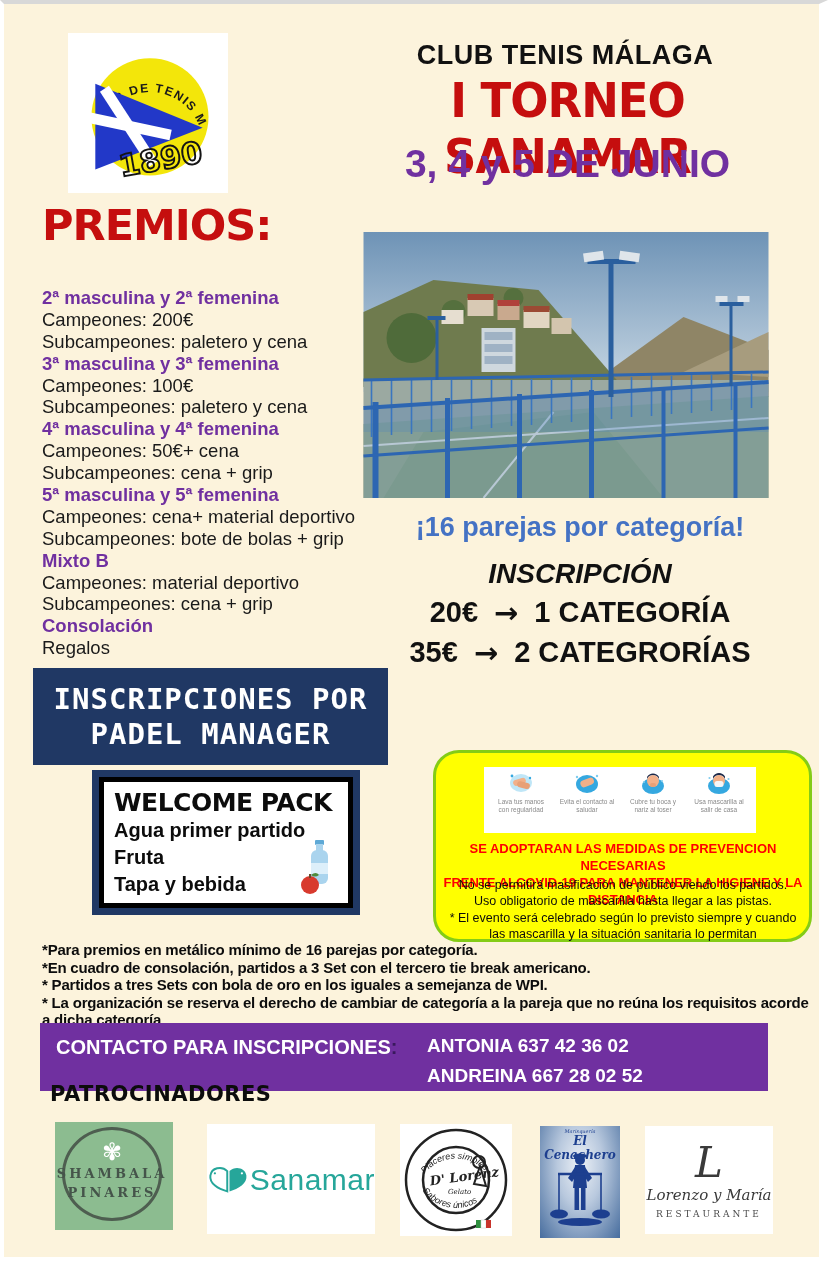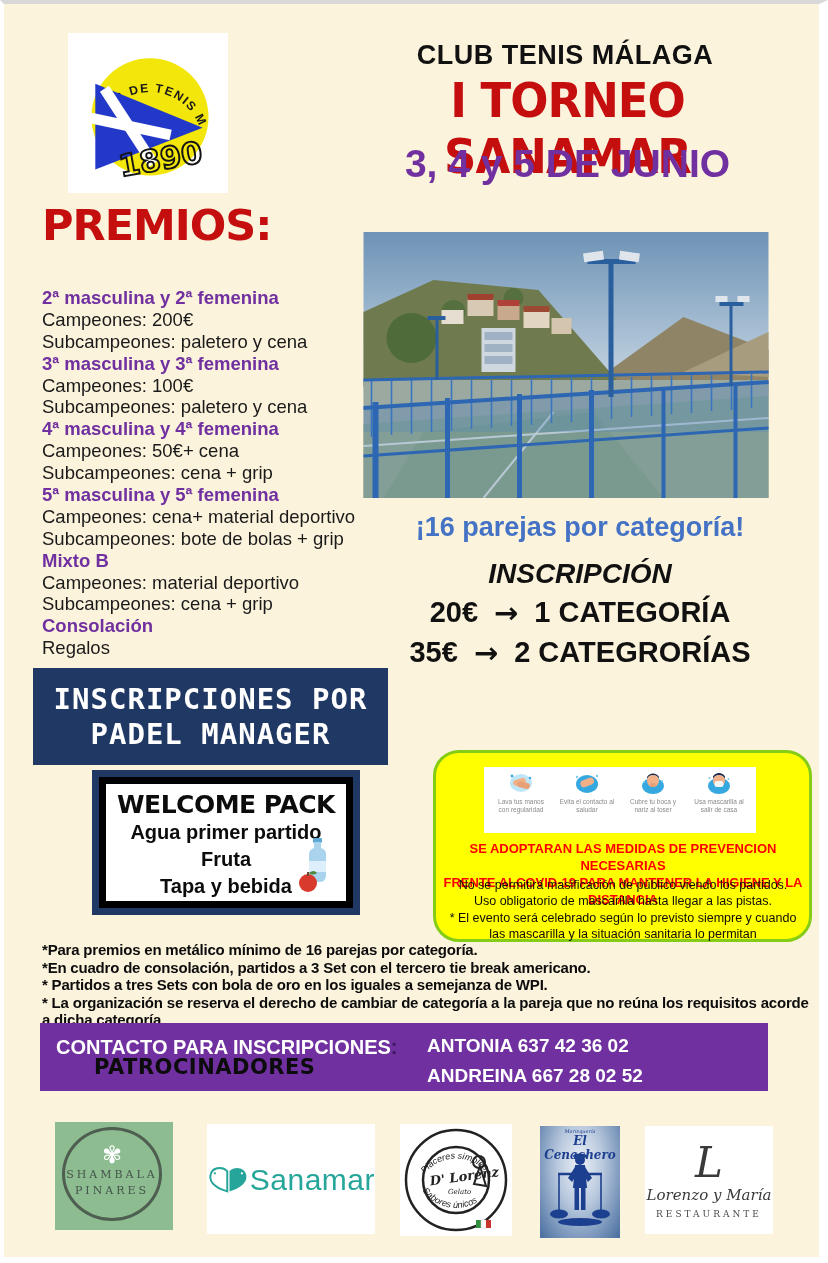--- a/index.html
+++ b/index.html
@@ -40,21 +40,21 @@
   .insc-row .arrow{font-family:"DejaVu Sans",sans-serif;font-weight:bold;}
   .insc-row1{top:596px;} .insc-row2{top:636px;}
   
   .pm-box{left:33px;top:668px;width:355px;height:97px;background:#203864;
     display:flex;flex-direction:column;align-items:center;justify-content:center;
     color:#fff;font-family:"DejaVu Sans Mono","Liberation Mono",monospace;
     font-size:29px;font-weight:bold;letter-spacing:1px;line-height:1.2;}
   
   .wp-outer{left:92px;top:770px;width:268px;height:145px;background:#203864;}
   .wp-inner{position:absolute;left:7px;top:7px;right:7px;bottom:7px;background:#fff;
-    border:7px solid #000000;box-sizing:border-box;padding:6px 10px;text-align:center;}
+    border:5px solid #000000;box-sizing:border-box;padding:6px 10px;}
   .wp-title{font-size:25px;font-weight:bold;color:#0c0c0c;
     font-family:"DejaVu Sans",sans-serif;letter-spacing:-.5px;}
   .wp-item{font-size:20px;font-weight:bold;color:#0c0c0c;line-height:1.35;}
   .wp-icon{position:absolute;right:10px;bottom:8px;width:40px;height:56px;}
   
   .covid-box{left:433px;top:722px;width:379px;height:192px;background:#FFFF00;
     border:3px solid #84cc16;border-radius:26px;box-sizing:border-box;margin-top:28px;}
   .covid-strip{position:absolute;left:48px;top:14px;width:272px;height:66px;
     background:#fff;display:flex;justify-content:space-around;padding:3px 4px;box-sizing:border-box;}
   .covid-cell{width:58px;display:flex;flex-direction:column;align-items:center;}
@@ -67,29 +67,29 @@
   
   .footnotes{left:42px;top:941px;width:770px;font-size:15px;font-weight:bold;
     color:#0c0c0c;line-height:17.5px;letter-spacing:-.2px;}
   
   .contact-bar{left:40px;top:1023px;width:728px;height:68px;background:#7030A0;}
   .contact-label{position:absolute;left:16px;top:13px;font-size:20px;font-weight:bold;color:#fff;}
   .contact-label .colon{color:#38195c;}
   .contact-phones{position:absolute;left:387px;top:8px;font-size:19px;font-weight:bold;
     color:#fff;line-height:1.6;white-space:nowrap;}
   
-  .sponsors-heading{left:50px;top:1055px;font-family:"DejaVu Sans",sans-serif;
-    font-size:21px;font-weight:bold;color:#0c0c0c;letter-spacing:.5px;margin-left:44px;}
+  .sponsors-heading{left:50px;top:1082px;font-family:"DejaVu Sans",sans-serif;
+    font-size:21px;font-weight:bold;color:#0c0c0c;letter-spacing:.5px;}
   .logo-card{background:#fff;}
   .shambala{left:55px;top:1122px;width:118px;height:108px;background:#8CBC90;}
   .shambala .ring{position:absolute;left:7px;top:5px;width:100px;height:94px;
     border:3px solid #4e5e50;border-radius:50%;box-sizing:border-box;
     display:flex;flex-direction:column;align-items:center;justify-content:center;}
   .shambala .lotus{font-size:24px;color:#fff;line-height:1;margin-top:-6px;}
-  .shambala .st{font-family:"DejaVu Serif",serif;font-size:11px;font-weight:normal;
+  .shambala .st{font-family:"DejaVu Serif",serif;font-size:13px;font-weight:bold;
     letter-spacing:3px;color:#45544a;line-height:1.5;}
   .sanamar{left:207px;top:1124px;width:168px;height:110px;display:flex;
     flex-direction:row;align-items:center;justify-content:center;}
   .sanamar .name{color:#26A69A;font-size:30px;letter-spacing:.5px;margin-top:2px;}
   .dlorenz{left:400px;top:1124px;width:112px;height:112px;}
   .cenachero{left:540px;top:1126px;width:80px;height:112px;
     background:radial-gradient(ellipse at 50% 35%, #eef2f7 0%, #b9c9de 40%, #476d9e 100%);
     overflow:hidden;}
   .cenachero .top{position:absolute;left:0;top:2px;width:100%;text-align:center;
     font-family:"DejaVu Serif",serif;font-style:italic;font-size:5px;color:#1d3f8f;}

